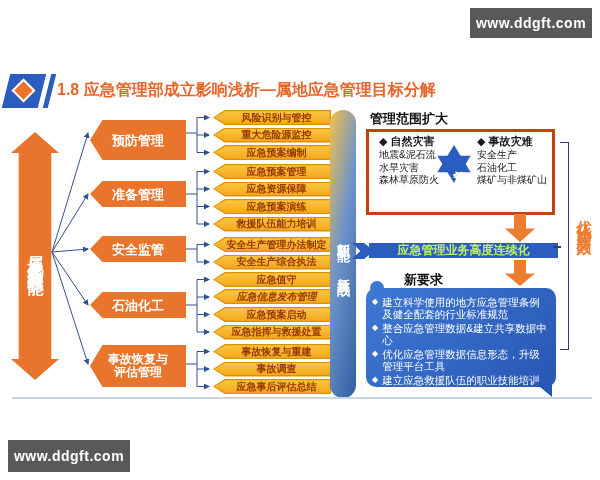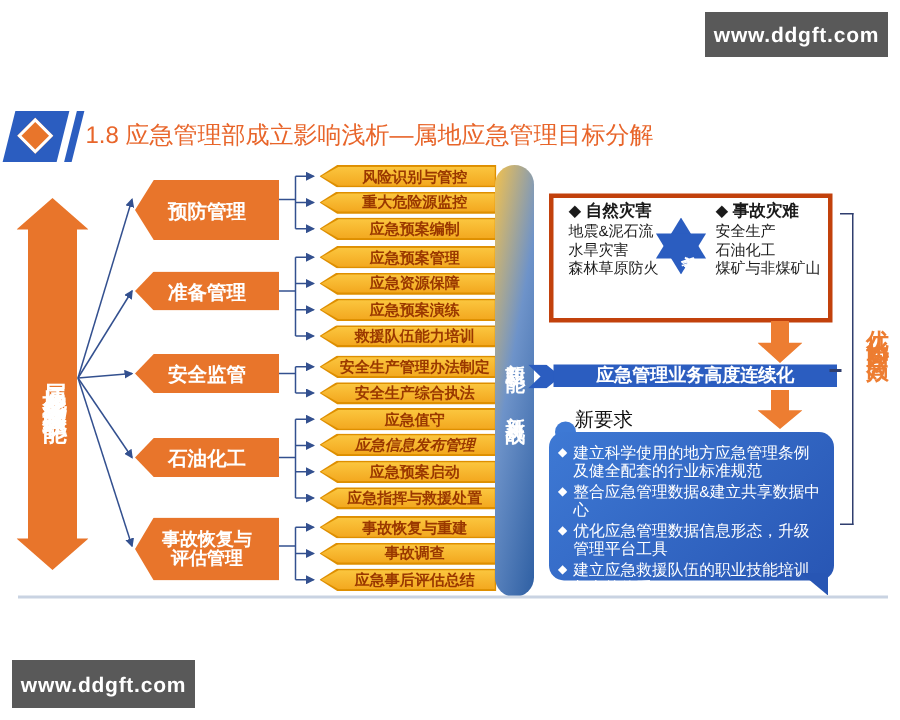--- a/index.html
+++ b/index.html
@@ -11,21 +11,21 @@
   
   .wm{background:#595959;color:#fff;font-size:14px;font-weight:bold;display:flex;align-items:center;justify-content:center;letter-spacing:.5px;}
   .wm-top{left:470px;top:8px;width:122px;height:30px;}
   .wm-bottom{left:8px;top:440px;width:122px;height:32px;}
 
   
   .t-ico{left:4px;top:74px;width:52px;height:34px;}
   .t-para{position:absolute;left:2px;top:0;width:36px;height:34px;background:#2B5DC0;transform:skewX(-14deg);}
   .t-stripe{position:absolute;left:43px;top:0;width:5px;height:34px;background:#2B5DC0;transform:skewX(-14deg);}
   .t-diamond{position:absolute;left:11px;top:8px;width:17px;height:17px;background:#E8752B;border:2px solid #fff;transform:rotate(45deg);}
-  .page-title{left:57px;top:80px;width:420px;font-size:16px;font-weight:normal;color:#E8652A;white-space:nowrap;}
+  .page-title{left:57px;top:80px;width:420px;font-size:16px;font-weight:bold;color:#E8652A;white-space:nowrap;}
 
   
   .left-bar{left:11px;top:132px;width:48px;height:248px;background:#E8752B;
     clip-path:polygon(50% 0,100% 8.5%,84% 8.5%,84% 91.5%,100% 91.5%,50% 100%,0 91.5%,16% 91.5%,16% 8.5%,0 8.5%);
     display:flex;align-items:center;justify-content:center;}
   .left-bar span{writing-mode:vertical-rl;color:#fff;font-size:16px;font-weight:bold;letter-spacing:3px;}
 
   
   #connx{left:0;top:0;width:600px;height:480px;pointer-events:none;}
 
@@ -67,25 +67,25 @@
   .p-dn{clip-path:polygon(50% 100%,6% 28%,94% 28%);}
   .star .lbl{position:absolute;inset:0;display:flex;align-items:center;justify-content:center;
     color:#fff;font-size:10px;font-weight:bold;writing-mode:vertical-rl;transform:rotate(-18deg);letter-spacing:1px;}
 
   
   .d-arrow{background:#ED7D31;clip-path:polygon(30% 0,70% 0,70% 52%,100% 52%,50% 100%,0 52%,30% 52%);}
   .d1{left:505px;top:214px;width:30px;height:28px;}
   .d2{left:505px;top:260px;width:30px;height:26px;}
 
   
-  .banner{left:369px;top:243px;width:189px;height:15px;background:#2B5DC0;color:#ffffff;
+  .banner{left:369px;top:243px;width:189px;height:15px;background:#2B5DC0;color:#bef264;
     font-size:12px;font-weight:bold;display:flex;align-items:center;justify-content:center;}
 
   
-  .req-header{left:383px;top:271px;font-size:13px;font-weight:normal;color:#111;}
+  .req-header{left:404px;top:271px;font-size:13px;font-weight:bold;color:#111;}
   .req-tab{left:370px;top:281px;width:14px;height:14px;border-radius:50%;background:#3E79D4;}
   .req-box{left:366px;top:288px;width:190px;height:99px;border-radius:10px;
     background:linear-gradient(135deg,#3E79D4,#2856B4);}
   .req-tail{left:534px;top:382px;width:18px;height:15px;background:#2856B4;
     clip-path:polygon(0 0,100% 0,100% 100%);}
   .req-list{margin:0;padding:8px 6px 0 6px;list-style:none;}
   .req-list li{display:flex;gap:4px;margin-bottom:2px;}
   .req-list .d{color:#fff;font-size:8px;line-height:12px;}
   .req-list .tx{color:#fff;font-size:10.5px;line-height:12px;}
 
@@ -255,20 +255,21 @@
       </div>
     </div>
 
   <div class="abs vbar">
     <span>新职能</span>
     <span>新挑战</span>
   </div>
 
   <div class="abs b-arrow"></div>
 
+  <div class="abs scope-header">管理范围扩大</div>
 
   <div class="abs scope-box">
     <div class="sc-col sc-left">
       <div class="hd">◆ 自然灾害</div>
       <div id="nat-items">
           <div>地震&amp;泥石流</div>
           <div>水旱灾害</div>
           <div>森林草原防火</div>
         </div>
     </div>

